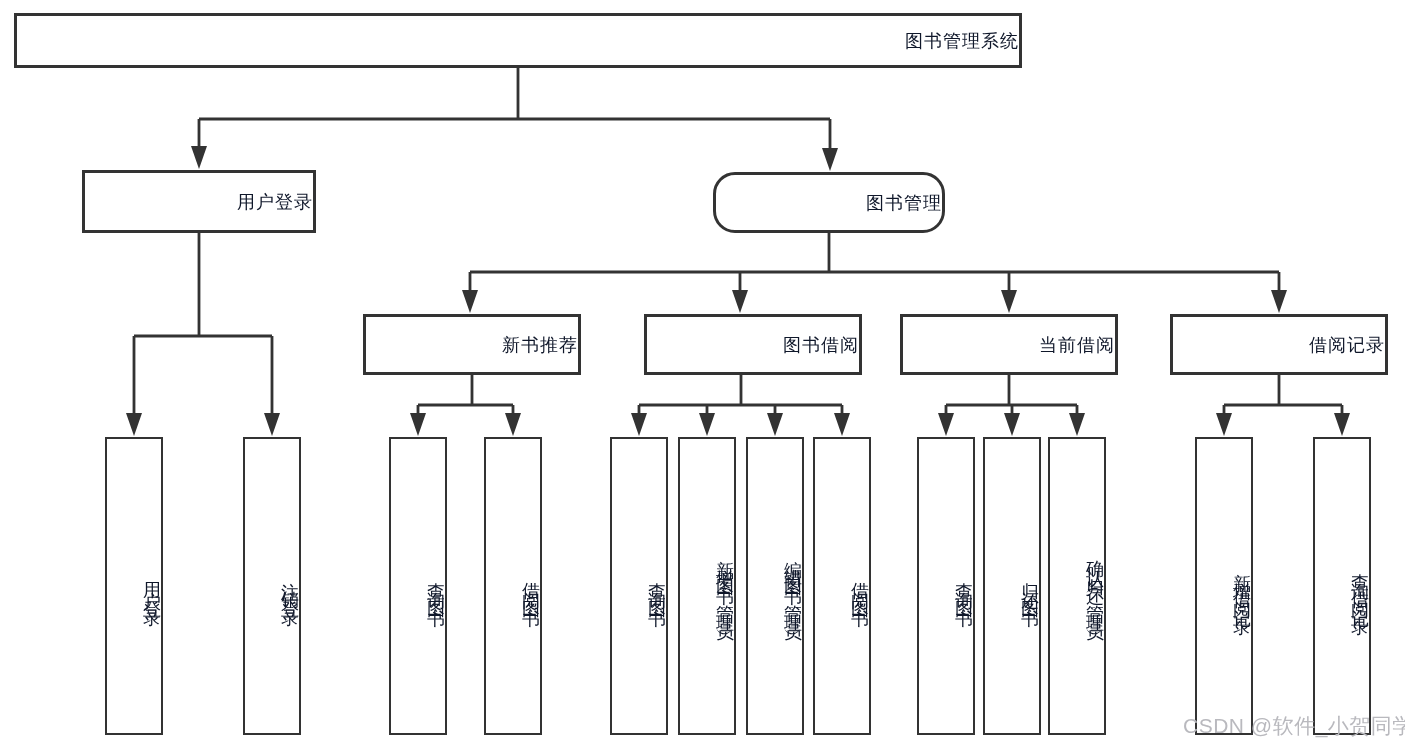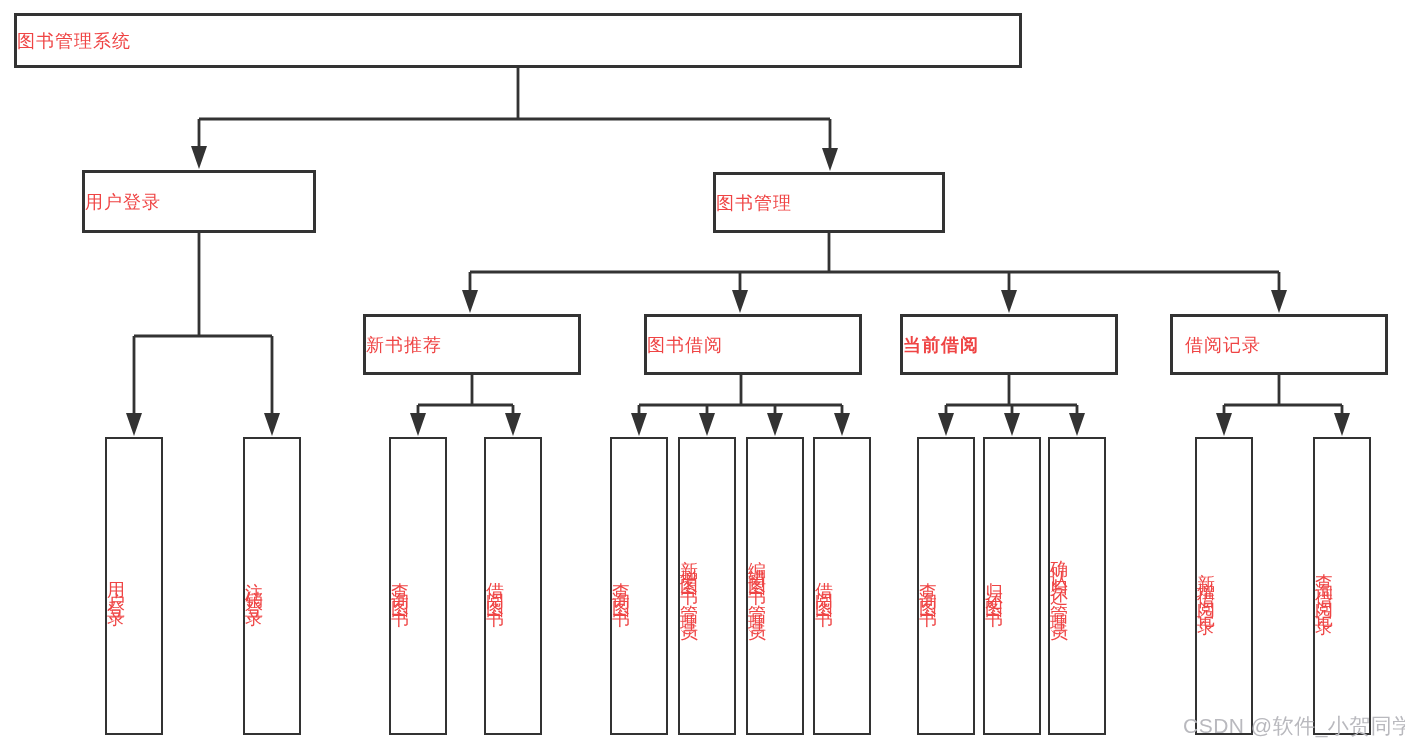--- a/index.html
+++ b/index.html
@@ -16,22 +16,22 @@
     left: 0; top: 0;
     width: 1405px; height: 747px;
   }
   .node {
     position: absolute;
     box-sizing: border-box;
     background: #ffffff;
     border: 3px solid #333333;
     display: flex;
     align-items: center;
-    justify-content: flex-start;
-    color: #ef4444;
+    justify-content: flex-end;
+    color: #0f172a;
     font-size: 18px;
     letter-spacing: 1px;
     text-align: center;
   }
   .node.leaf {
     border-width: 2.5px;
   }
   .leaf .vtext {
     writing-mode: vertical-rl;
     text-orientation: mixed;
@@ -89,31 +89,31 @@
     </g>
   </svg>
 
   <div class="node" style="left:14px; top:13px; width:1008px; height:55px;">
     <span>图书管理系统</span>
   </div>
 
   <div class="node" style="left:82px; top:170px; width:234px; height:63px;">
     <span>用户登录</span>
   </div>
-  <div class="node" style="left:713px; top:172px; width:232px; height:61px;">
+  <div class="node" style="left:713px; top:172px; width:232px; height:61px;border-radius:22px;">
     <span>图书管理</span>
   </div>
 
   <div class="node" style="left:363px; top:314px; width:218px; height:61px;font-family:Liberation Mono, monospace;">
     <span>新书推荐</span>
   </div>
   <div class="node" style="left:632px; top:314px; width:218px; height:61px;margin-left:12px;">
     <span>图书借阅</span>
   </div>
-  <div class="node" style="left:900px; top:314px; width:218px; height:61px;font-weight:bold;">
+  <div class="node" style="left:900px; top:314px; width:218px; height:61px;">
     <span>当前借阅</span>
   </div>
   <div class="node" style="left:1170px; top:314px; width:218px; height:61px;padding-left:12px;">
     <span>借阅记录</span>
   </div>
 
   <div class="node leaf" style="left:105px; top:437px; width:58px; height:298px;">
     <span class="vtext">用户登录</span>
   </div>
   <div class="node leaf" style="left:243px; top:437px; width:58px; height:298px;">

